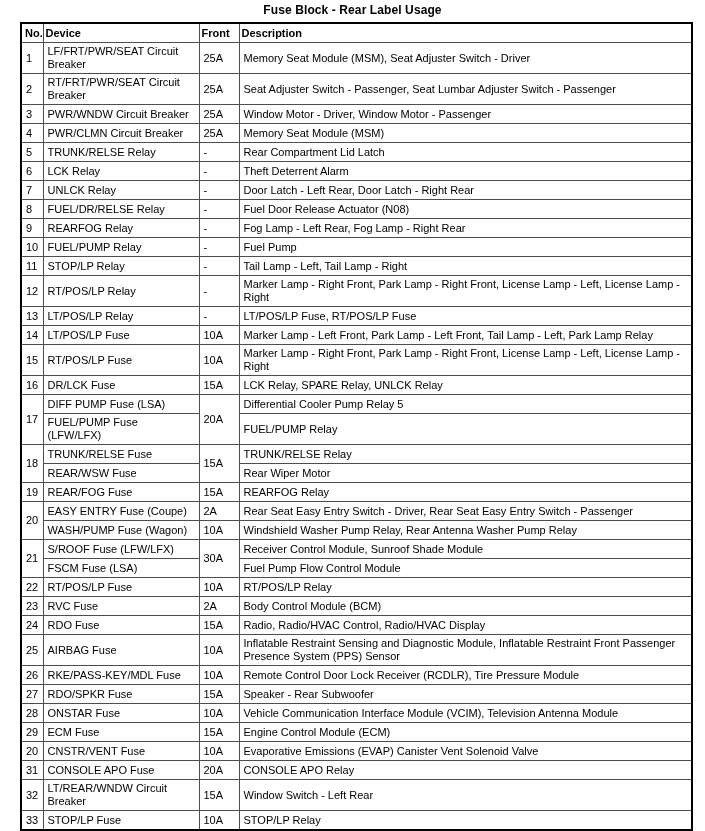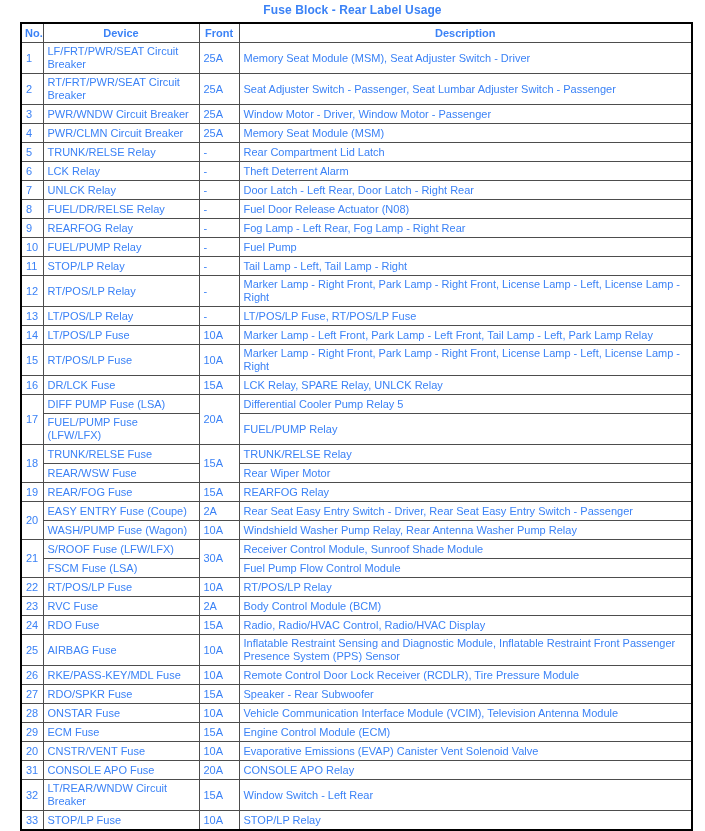--- a/index.html
+++ b/index.html
@@ -1,21 +1,21 @@
 <!DOCTYPE html>
 <html><head>
 <meta charset="utf-8">
 <style>
   html, body { margin: 0; padding: 0; background: #ffffff; }
   .page {
     width: 705px;
     height: 831px;
     background: #ffffff;
     font-family: "Liberation Sans", sans-serif;
-    color: #3b82f6;
+    color: #000000;
     overflow: hidden;
   }
   .title {
     text-align: center;
     font-size: 12px;
     font-weight: bold;
     padding-top: 3px;
     letter-spacing: 0.1px;
   }
   table.fuse {
@@ -27,21 +27,21 @@
     font-size: 11px;
     border: 2px solid #000000;
   }
   table.fuse th, table.fuse td {
     border: 1px solid #4d4d4d;
     vertical-align: middle;
     overflow: hidden;
   }
   table.fuse th {
     font-weight: bold;
-    text-align: center;
+    text-align: left;
     padding: 2px 2px;
     height: 14px;
   }
   table.fuse th.h-no { text-align: center; padding-left: 3px; }
   table.fuse td {
     padding: 2px 4px;
     line-height: 13px;
     height: 14px;
   }
   td.c-no { padding: 2px 1px 2px 3px; }

